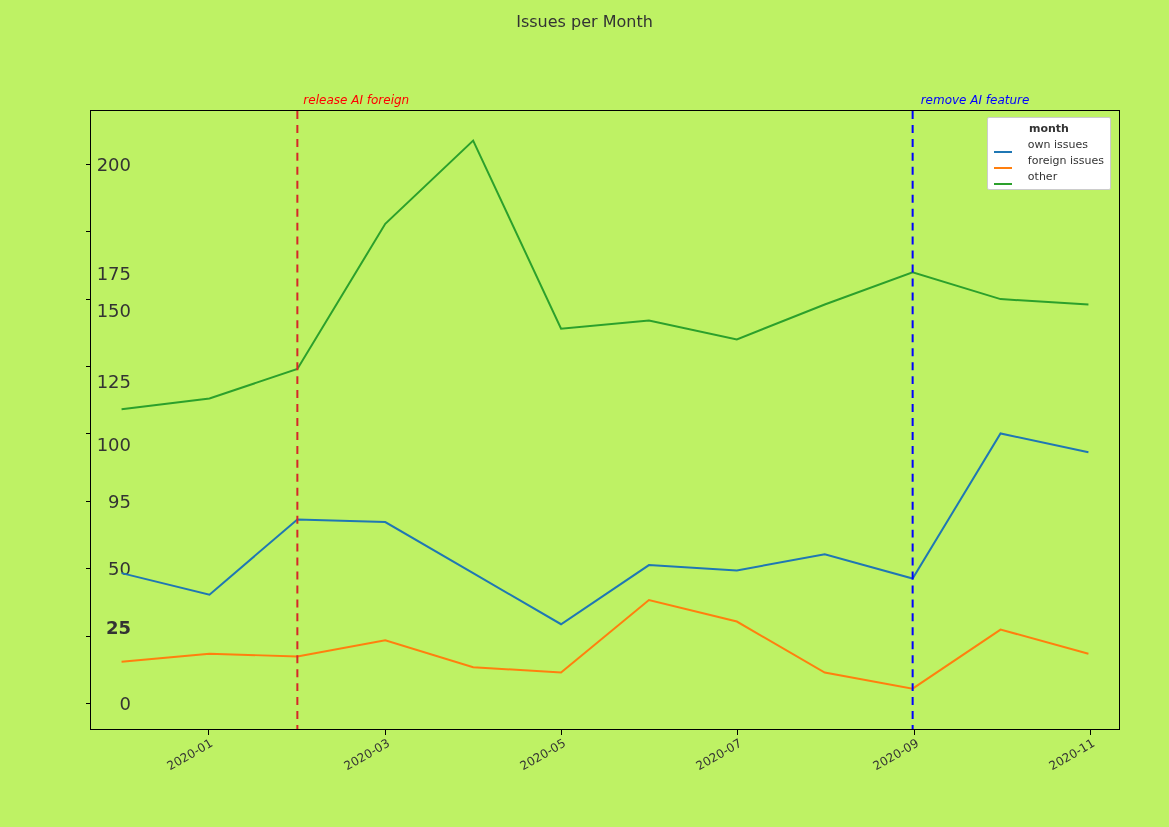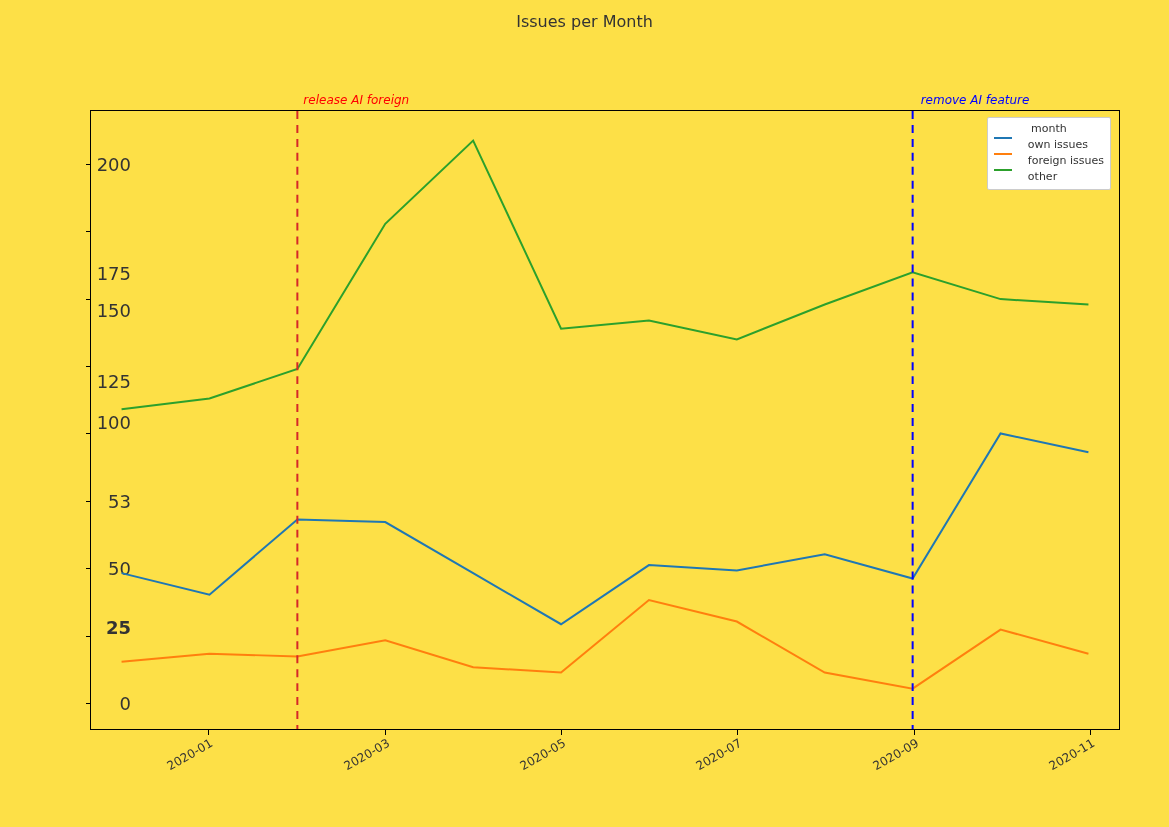--- a/index.html
+++ b/index.html
@@ -6,21 +6,21 @@
     margin: 0;
     padding: 0;
     background: #ffffff;
     font-family: "DejaVu Sans", Arial, sans-serif;
     color: #333;
   }
   .figure {
     position: relative;
     width: 1169px;
     height: 827px;
-    background: #fde047;
+    background: #bef264;
   }
   .title {
     position: absolute;
     top: 12px;
     left: 0;
     width: 100%;
     text-align: center;
     font-size: 16px;
     color: #333;
   }
@@ -84,28 +84,28 @@
     position: absolute;
     right: 8px;
     top: 6px;
     background: #ffffff;
     border: 1px solid #cccccc;
     font-size: 11px;
     padding: 4px 6px;
     border-radius: 2px;
   }
   .legend-title {
-    font-weight: normal;
+    font-weight: bold;
     font-size: 11px;
     margin-bottom: 2px;
     text-align: center;
   }
   .legend-row {
     display: flex;
-    align-items: flex-start;
+    align-items: flex-end;
     gap: 16px;
     line-height: 16px;
   }
   .legend-swatch {
     width: 18px;
     height: 0;
     border-top: 2px solid;
   }
 </style>
 </head>
@@ -115,23 +115,23 @@
 
   <div class="title">Issues per Month</div>
 
   <div id="yticks-container">
       <div class="ytick" style="top: 703.043px;">0</div>
       <div class="ytick-mark" style="left: 86px; top: 703.043px;"></div>
       <div class="ytick" style="top: 627px; font-weight: bold;">25</div>
       <div class="ytick-mark" style="left: 86px; top: 635.652px;"></div>
       <div class="ytick" style="top: 568.261px;">50</div>
       <div class="ytick-mark" style="left: 86px; top: 568.261px;"></div>
-      <div class="ytick" style="top: 500.87px;">53</div>
+      <div class="ytick" style="top: 500.87px;">95</div>
       <div class="ytick-mark" style="left: 86px; top: 500.87px;"></div>
-      <div class="ytick" style="top: 422px;">100</div>
+      <div class="ytick" style="top: 444px;">100</div>
       <div class="ytick-mark" style="left: 86px; top: 433.478px;"></div>
       <div class="ytick" style="top: 381px;">125</div>
       <div class="ytick-mark" style="left: 86px; top: 366.087px;"></div>
       <div class="ytick" style="top: 310px;">150</div>
       <div class="ytick-mark" style="left: 86px; top: 298.696px;"></div>
       <div class="ytick" style="top: 231.304px; margin-top: 42px;">175</div>
       <div class="ytick-mark" style="left: 86px; top: 231.304px;"></div>
       <div class="ytick" style="top: 163.913px;">200</div>
       <div class="ytick-mark" style="left: 86px; top: 163.913px;"></div>
     </div>

